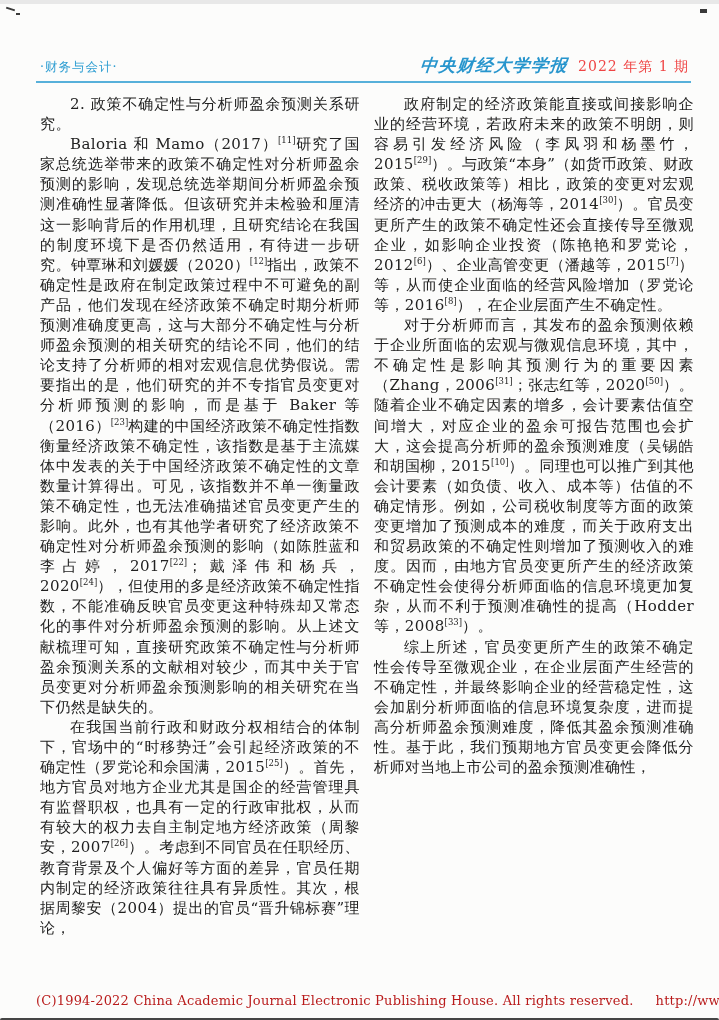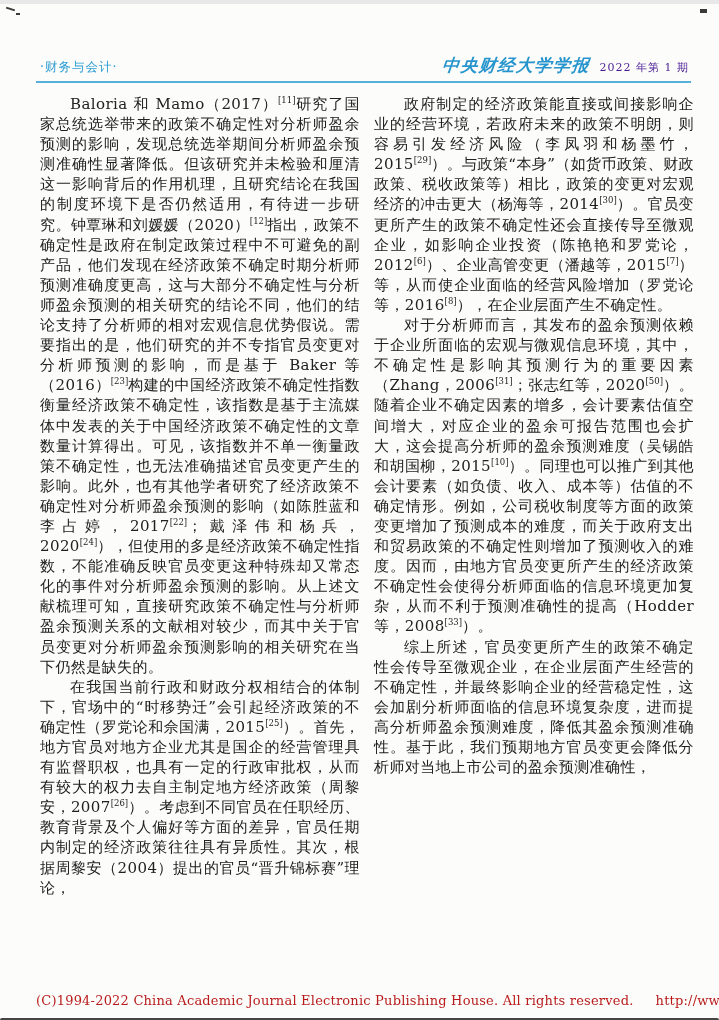--- a/index.html
+++ b/index.html
@@ -12,21 +12,21 @@
   .header{
     position:absolute;top:50px;left:40px;right:30px;
     display:flex;justify-content:space-between;align-items:baseline;
   }
   .section-mark{font-size:12.5px;color:#2f9ed2;letter-spacing:1px;}
   .header-right{display:flex;align-items:baseline;gap:10px;}
   .journal-name{
     font-size:17px;font-weight:bold;font-style:italic;color:#2795cd;
     letter-spacing:1.5px;transform:skewX(-6deg);display:inline-block;
   }
-  .issue{font-size:11px;color:#4c1d95;letter-spacing:1px;}
+  .issue{font-size:14px;color:#ef4444;letter-spacing:1px;}
   .header-rule{
     position:absolute;top:77px;left:36px;right:28px;height:2px;
     background:#57b0da;
   }
   
   .columns{
     position:absolute;top:90px;left:40px;right:31px;
     display:flex;gap:14px;
   }
   .col{
@@ -67,20 +67,21 @@
     <span class="header-right">
       <span class="journal-name">中央财经大学学报</span>
       <span class="issue">2022 年第 1 期</span>
     </span>
   </div>
   <div class="header-rule"></div>
 
   <div class="columns">
 
     <div class="col">
+      <p class="indent">2. 政策不确定性与分析师盈余预测关系研究。</p>
       <p class="indent">Baloria 和 Mamo（2017）<sup>[11]</sup>研究了国家总统选举带来的政策不确定性对分析师盈余预测的影响，发现总统选举期间分析师盈余预测准确性显著降低。但该研究并未检验和厘清这一影响背后的作用机理，且研究结论在我国的制度环境下是否仍然适用，有待进一步研究。钟覃琳和刘媛媛（2020）<sup>[12]</sup>指出，政策不确定性是政府在制定政策过程中不可避免的副产品，他们发现在经济政策不确定时期分析师预测准确度更高，这与大部分不确定性与分析师盈余预测的相关研究的结论不同，他们的结论支持了分析师的相对宏观信息优势假说。需要指出的是，他们研究的并不专指官员变更对分析师预测的影响，而是基于 Baker 等（2016）<sup>[23]</sup>构建的中国经济政策不确定性指数衡量经济政策不确定性，该指数是基于主流媒体中发表的关于中国经济政策不确定性的文章数量计算得出。可见，该指数并不单一衡量政策不确定性，也无法准确描述官员变更产生的影响。此外，也有其他学者研究了经济政策不确定性对分析师盈余预测的影响（如陈胜蓝和李占婷，2017<sup>[22]</sup>；戴泽伟和杨兵，2020<sup>[24]</sup>），但使用的多是经济政策不确定性指数，不能准确反映官员变更这种特殊却又常态化的事件对分析师盈余预测的影响。从上述文献梳理可知，直接研究政策不确定性与分析师盈余预测关系的文献相对较少，而其中关于官员变更对分析师盈余预测影响的相关研究在当下仍然是缺失的。</p>
       <p class="indent">在我国当前行政和财政分权相结合的体制下，官场中的“时移势迁”会引起经济政策的不确定性（罗党论和佘国满，2015<sup>[25]</sup>）。首先，地方官员对地方企业尤其是国企的经营管理具有监督职权，也具有一定的行政审批权，从而有较大的权力去自主制定地方经济政策（周黎安，2007<sup>[26]</sup>）。考虑到不同官员在任职经历、教育背景及个人偏好等方面的差异，官员任期内制定的经济政策往往具有异质性。其次，根据周黎安（2004）提出的官员“晋升锦标赛”理论，</p>
 
     </div>
 
     <div class="col">
       <p class="indent">政府制定的经济政策能直接或间接影响企业的经营环境，若政府未来的政策不明朗，则容易引发经济风险（李凤羽和杨墨竹，2015<sup>[29]</sup>）。与政策“本身”（如货币政策、财政政策、税收政策等）相比，政策的变更对宏观经济的冲击更大（杨海等，2014<sup>[30]</sup>）。官员变更所产生的政策不确定性还会直接传导至微观企业，如影响企业投资（陈艳艳和罗党论，2012<sup>[6]</sup>）、企业高管变更（潘越等，2015<sup>[7]</sup>）等，从而使企业面临的经营风险增加（罗党论等，2016<sup>[8]</sup>），在企业层面产生不确定性。</p>
       <p class="indent">对于分析师而言，其发布的盈余预测依赖于企业所面临的宏观与微观信息环境，其中，不确定性是影响其预测行为的重要因素（Zhang，2006<sup>[31]</sup>；张志红等，2020<sup>[50]</sup>）。随着企业不确定因素的增多，会计要素估值空间增大，对应企业的盈余可报告范围也会扩大，这会提高分析师的盈余预测难度（吴锡皓和胡国柳，2015<sup>[10]</sup>）。同理也可以推广到其他会计要素（如负债、收入、成本等）估值的不确定情形。例如，公司税收制度等方面的政策变更增加了预测成本的难度，而关于政府支出和贸易政策的不确定性则增加了预测收入的难度。因而，由地方官员变更所产生的经济政策不确定性会使得分析师面临的信息环境更加复杂，从而不利于预测准确性的提高（Hodder 等，2008<sup>[33]</sup>）。</p>
       <p class="indent">综上所述，官员变更所产生的政策不确定性会传导至微观企业，在企业层面产生经营的不确定性，并最终影响企业的经营稳定性，这会加剧分析师面临的信息环境复杂度，进而提高分析师盈余预测难度，降低其盈余预测准确性。基于此，我们预期地方官员变更会降低分析师对当地上市公司的盈余预测准确性，</p>
     </div>

